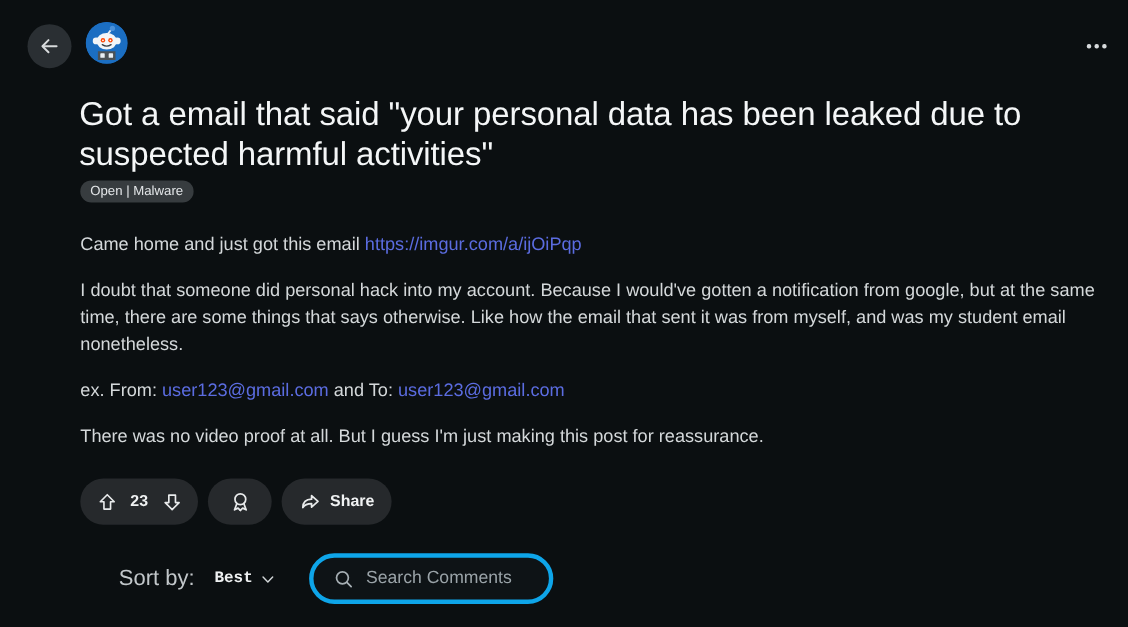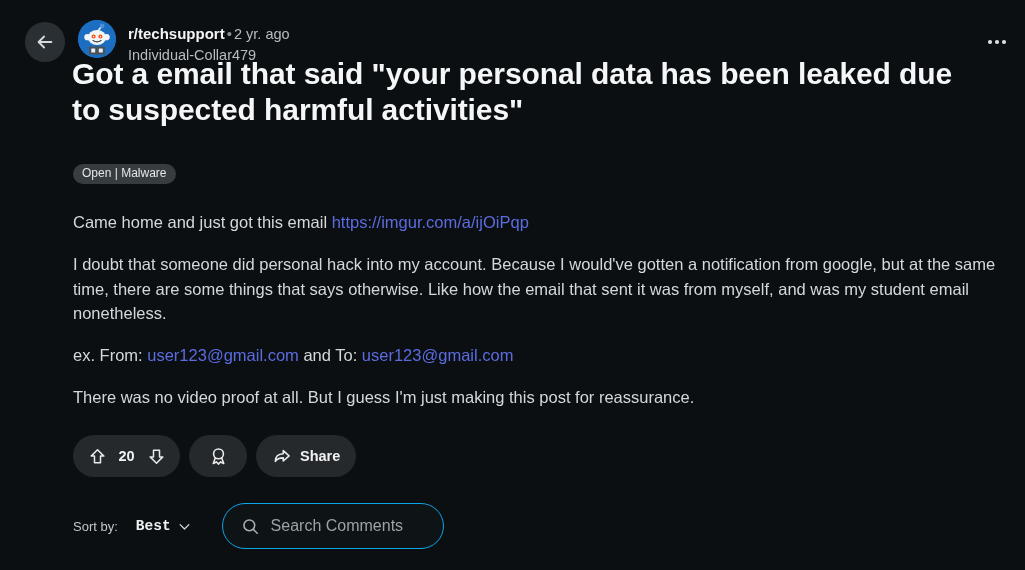--- a/index.html
+++ b/index.html
@@ -104,24 +104,24 @@
     display: block;
     width: 3.6px; height: 3.6px;
     border-radius: 50%;
     background: #d7dadc;
   }
 
   
   .post-title {
     position: absolute;
     left: 72px;
-    top: 56px;
+    top: 87px;
     width: 900px;
     font-size: 30px;
-    font-weight: bold;
+    font-weight: normal;
     line-height: 1.19;
     color: #f4f6f7;
     letter-spacing: -0.1px;
   }
 
   
   .flair {
     position: absolute;
     left: 73px;
     top: 164px;
@@ -214,23 +214,24 @@
   .sort-row {
     position: absolute;
     left: 73px;
     top: 503px;
     display: flex;
     align-items: center;
     height: 46px;
   }
 
   .sort-label {
-    font-size: 13px;
+    font-size: 20px;
     color: #c2c7ca;
     margin-right: 12px;
+    margin-left: 35px;
   }
 
   .sort-select {
     display: flex;
     align-items: center;
     gap: 6px;
     padding: 5px 8px 5px 6px;
     border-radius: 14px;
     cursor: pointer;
     background: transparent;
@@ -246,21 +247,21 @@
 
   .search-box {
     margin-left: 22px;
     display: flex;
     align-items: center;
     gap: 11px;
     width: 222px;
     height: 46px;
     padding: 17px 18px;
     border-radius: 23px;
-    border: 1px solid #0ea5e9;
+    border: 4px solid #0ea5e9;
     background: #0e1316;
     cursor: text;
   }
   .search-placeholder {
     font-size: 16px;
     color: #9aa3a8;
     user-select: none;
   }
 
   svg { display: block; }
@@ -297,26 +298,20 @@
         <circle cx="22.4" cy="16.6" r="0.8" fill="#ffffff"></circle>
 
         <path d="M15 20.6 Q19 23.2 23 20.6" stroke="#3b4045" stroke-width="1.2" fill="none" stroke-linecap="round"></path>
 
         <path d="M11 26.5 h16 v8 h-16 z" fill="#4b5257"></path>
         <rect x="13.2" y="28.4" width="4" height="4.2" rx="0.6" fill="#e8eef3"></rect>
         <rect x="20.8" y="28.4" width="4" height="4.2" rx="0.6" fill="#e8eef3"></rect>
       </svg>
     </div>
 
-    <div class="meta">
-      <div class="meta-line1">
-        <span class="sub-name">r/techsupport</span><span class="dot-sep">•</span><span class="age">2 yr. ago</span>
-      </div>
-      <div class="meta-line2">Individual-Collar479</div>
-    </div>
 
     <button class="overflow-button">
       <i></i>
       <i></i>
       <i></i>
     </button>
   </div>
 
   <h1 class="post-title">Got a email that said "your personal data has been leaked due to suspected harmful activities"</h1>
 
@@ -338,21 +333,21 @@
   </div>
 
   <div class="action-bar">
 
     <div class="pill vote-pill">
       <span class="vote-arrow">
         <svg width="19" height="19" viewBox="0 0 24 24" fill="none" stroke="#e8eaeb" stroke-width="1.9" stroke-linecap="round" stroke-linejoin="round">
           <path d="M12 3.5 L20 11.5 H15.8 V20 H8.2 V11.5 H4 Z"></path>
         </svg>
       </span>
-      <span class="vote-count">20</span>
+      <span class="vote-count">23</span>
       <span class="vote-arrow">
         <svg width="19" height="19" viewBox="0 0 24 24" fill="none" stroke="#e8eaeb" stroke-width="1.9" stroke-linecap="round" stroke-linejoin="round">
           <path d="M12 20.5 L4 12.5 H8.2 V4 H15.8 V12.5 H20 Z"></path>
         </svg>
       </span>
     </div>
 
 
     <button class="pill award-pill">
       <svg width="21" height="21" viewBox="0 0 24 24" fill="none" stroke="#e8eaeb" stroke-width="1.8" stroke-linecap="round" stroke-linejoin="round">

